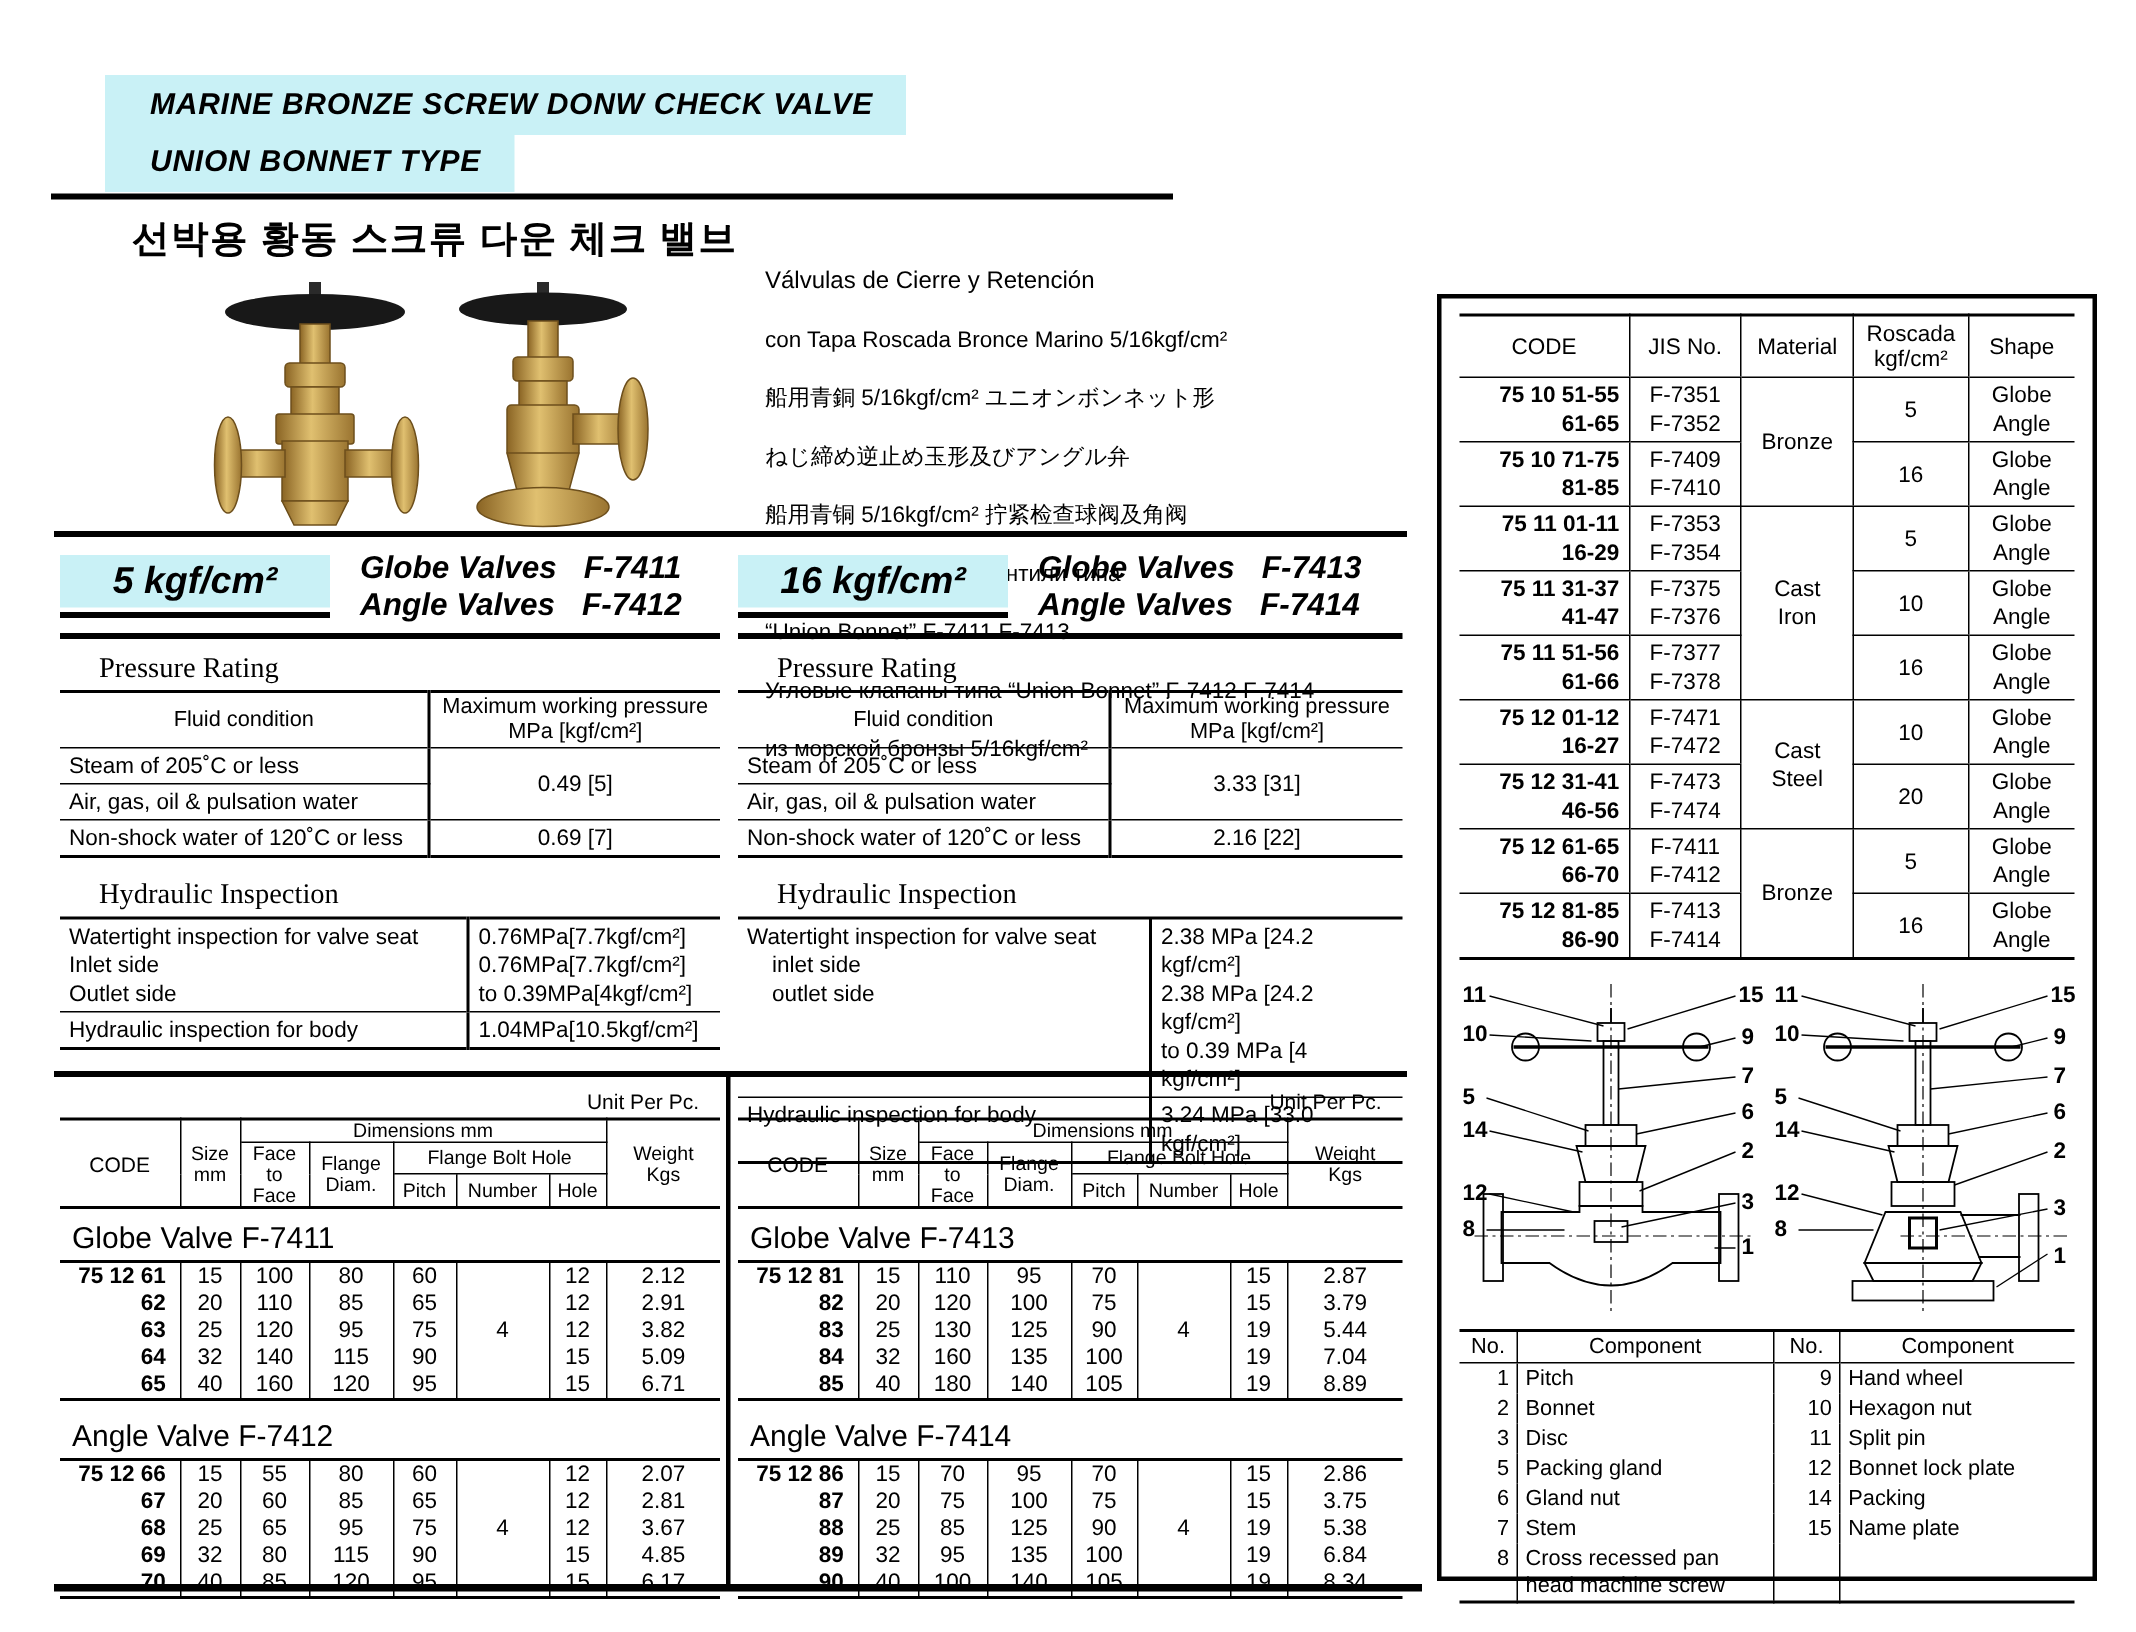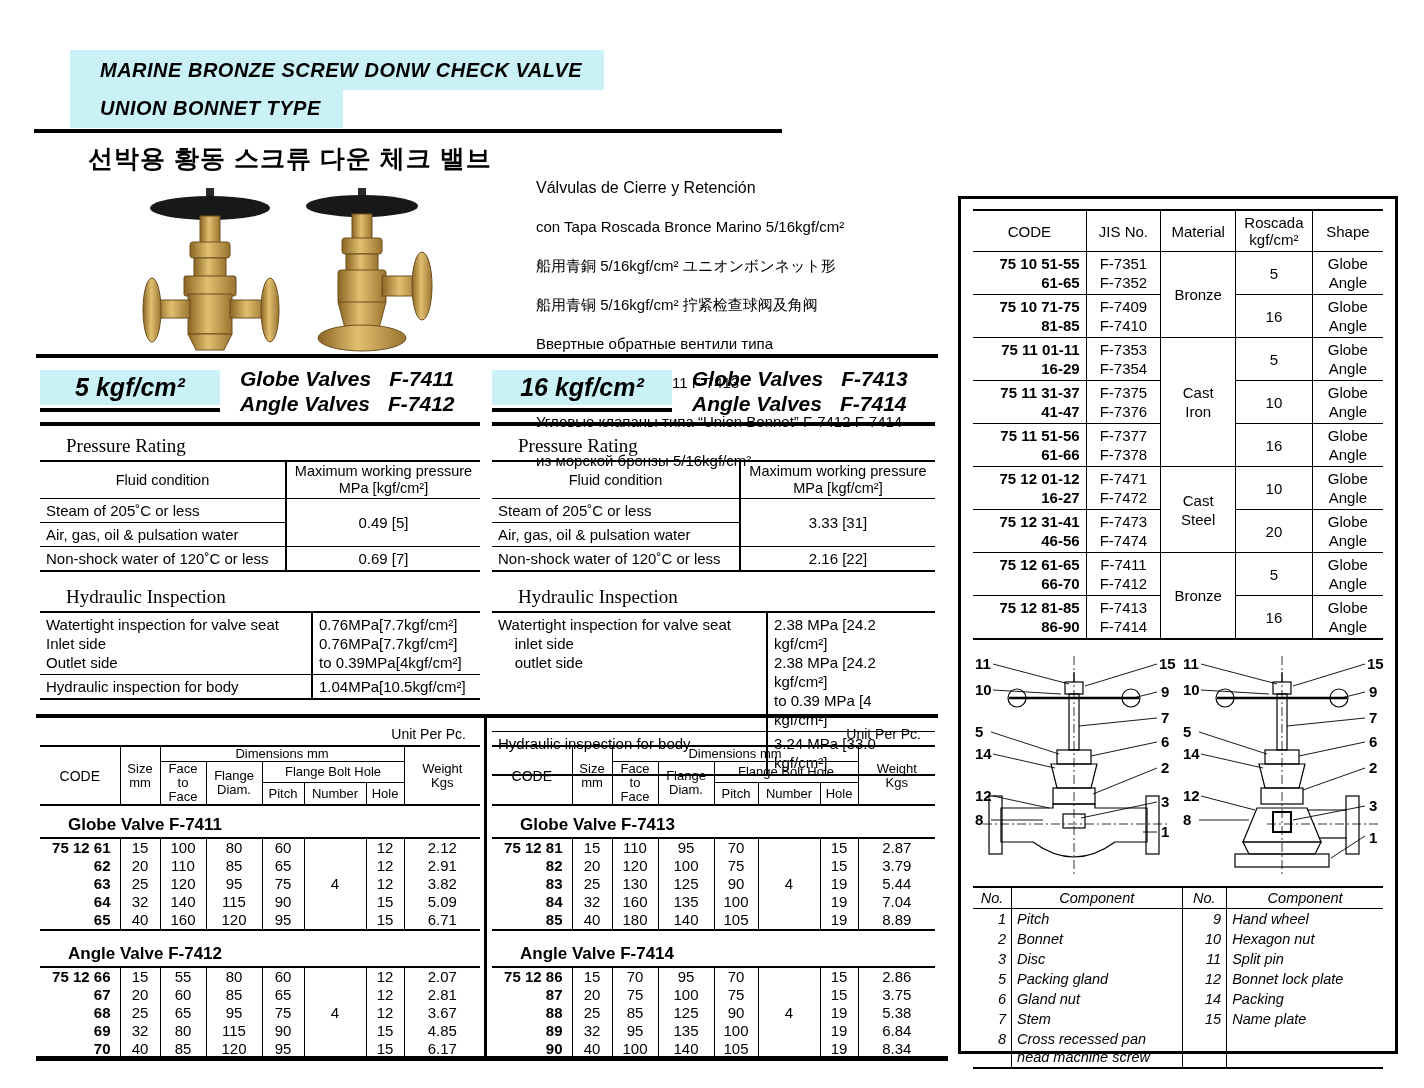--- a/index.html
+++ b/index.html
@@ -43,21 +43,21 @@
 
   .unitlabel{font-size:14px;text-align:right;padding:4px 14px 3px 0;}
 
   .dimhead{width:100%;border-top:2px solid #000;border-bottom:2px solid #000;
            font-size:13px;text-align:center;table-layout:fixed;}
   .dimhead td{border:1px solid #000;border-top:none;border-bottom:none;padding:0 1px;line-height:14px;}
   .dimhead td.b{border-bottom:1px solid #000;}
   .dimhead td.noL{border-left:none;} .dimhead td.noR{border-right:none;}
   .dimhead .code{font-size:14px;}
 
-  .dimttl{font-size:17px;font-weight:bold;margin:9px 0 2px 28px;}
+  .dimttl{font-size:20px;font-weight:normal;margin:9px 0 2px 8px;}
   .dimtable{width:100%;border-top:2px solid #000;border-bottom:2px solid #000;
             font-size:15px;text-align:center;table-layout:fixed;}
   .dimtable td{border-left:1px solid #000;padding:0 2px;height:18px;line-height:18px;}
   .dimtable td.codec{border-left:none;text-align:right;font-weight:bold;padding-right:9px;}
 
   
   .panel{position:absolute;left:958px;top:196px;width:410px;height:832px;
          border:3px solid #000;padding:10px 12px;}
   .panel-title{font-size:20px;font-weight:bold;margin:4px 0 8px 2px;}
   .screw{width:100%;border-top:2px solid #000;border-bottom:2px solid #000;
@@ -67,21 +67,21 @@
   .screw td.codec{text-align:right;font-weight:bold;padding-right:6px;}
   .screw tr.h td{font-size:15px;line-height:17px;padding:3px 1px;}
 
   .diagrams{display:flex;gap:6px;margin-top:8px;}
   .diagram{position:relative;width:202px;height:232px;}
   .diagram svg{position:absolute;left:0;top:0;}
   .callout{position:absolute;font-size:15px;font-weight:bold;line-height:15px;}
 
   .comps{width:100%;border-top:2px solid #000;border-bottom:2px solid #000;
          font-size:14.5px;table-layout:fixed;margin-top:6px;}
-  .comps td{padding:1px 5px;vertical-align:top;line-height:18px;font-style:italic;}
+  .comps td{padding:1px 5px;vertical-align:top;line-height:18px;}
   .comps td.no{text-align:right;}
   .comps td.dv{border-left:1px solid #000;}
   .comps tr.h td{text-align:center;border-bottom:1px solid #000;}
   .comps tr.h td.no{text-align:center;}
 </style>
 </head>
 <body>
 
 <div class="page">
 
@@ -123,24 +123,25 @@
       <rect x="50" y="54" width="40" height="16" rx="3" fill="url(#bz)" stroke="#6d4f1c"></rect>
       <rect x="54" y="70" width="32" height="18" fill="url(#bz)" stroke="#6d4f1c"></rect>
       <rect x="46" y="86" width="48" height="34" rx="3" fill="url(#bz)" stroke="#6d4f1c"></rect>
       <rect x="90" y="92" width="38" height="20" fill="url(#bz)" stroke="#6d4f1c"></rect>
       <ellipse cx="130" cy="102" rx="10" ry="34" fill="url(#bz)" stroke="#6d4f1c"></ellipse>
       <path d="M46,118 L94,118 L86,148 L54,148 Z" fill="url(#bz)" stroke="#6d4f1c"></path>
       <ellipse cx="70" cy="154" rx="44" ry="13" fill="url(#bz)" stroke="#6d4f1c"></ellipse>
     </svg>
   </div>
 
-  <div class="abs intro" style="left:536px;top:158px;width:402px;">
+  <div class="abs intro" style="left:510px;top:158px;width:402px;">
     <div class="l1">Válvulas de Cierre y Retención</div>
     <div>con Tapa Roscada Bronce Marino 5/16kgf/cm²</div>
     <div>船用青銅 5/16kgf/cm² ユニオンボンネット形</div>
+    <div>ねじ締め逆止め玉形及びアングル弁</div>
     <div>船用青铜 5/16kgf/cm² 拧紧检查球阀及角阀</div>
     <div>Ввертные обратные вентили типа</div>
     <div>“Union Bonnet” F-7411 F-7413</div>
     <div>Угловые клапаны типа “Union Bonnet” F-7412 F-7414</div>
     <div>из морской бронзы  5/16kgf/cm²</div>
   </div>
 
   <div class="rule" style="left:36px;top:354px;width:902px;height:4px;"></div>
   <div class="rule" style="left:36px;top:714px;width:902px;height:4px;"></div>
   <div class="rule" style="left:36px;top:1056px;width:912px;height:5px;"></div>

